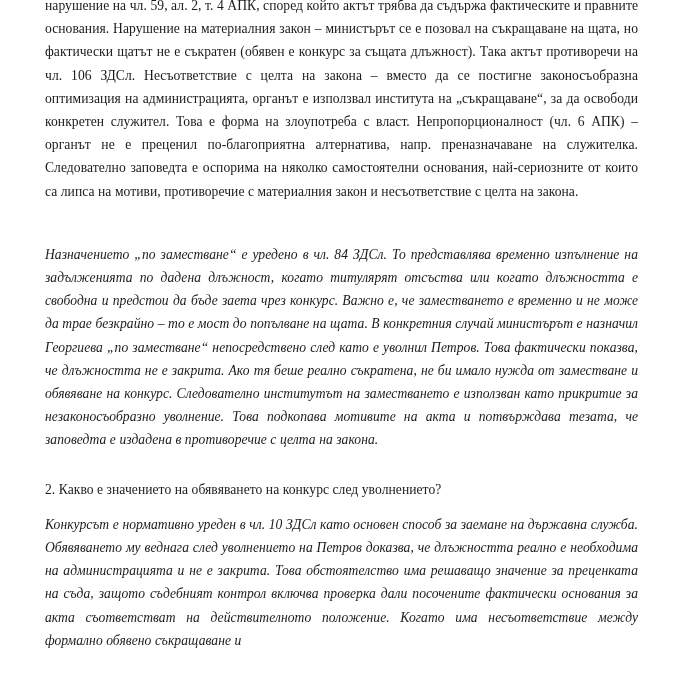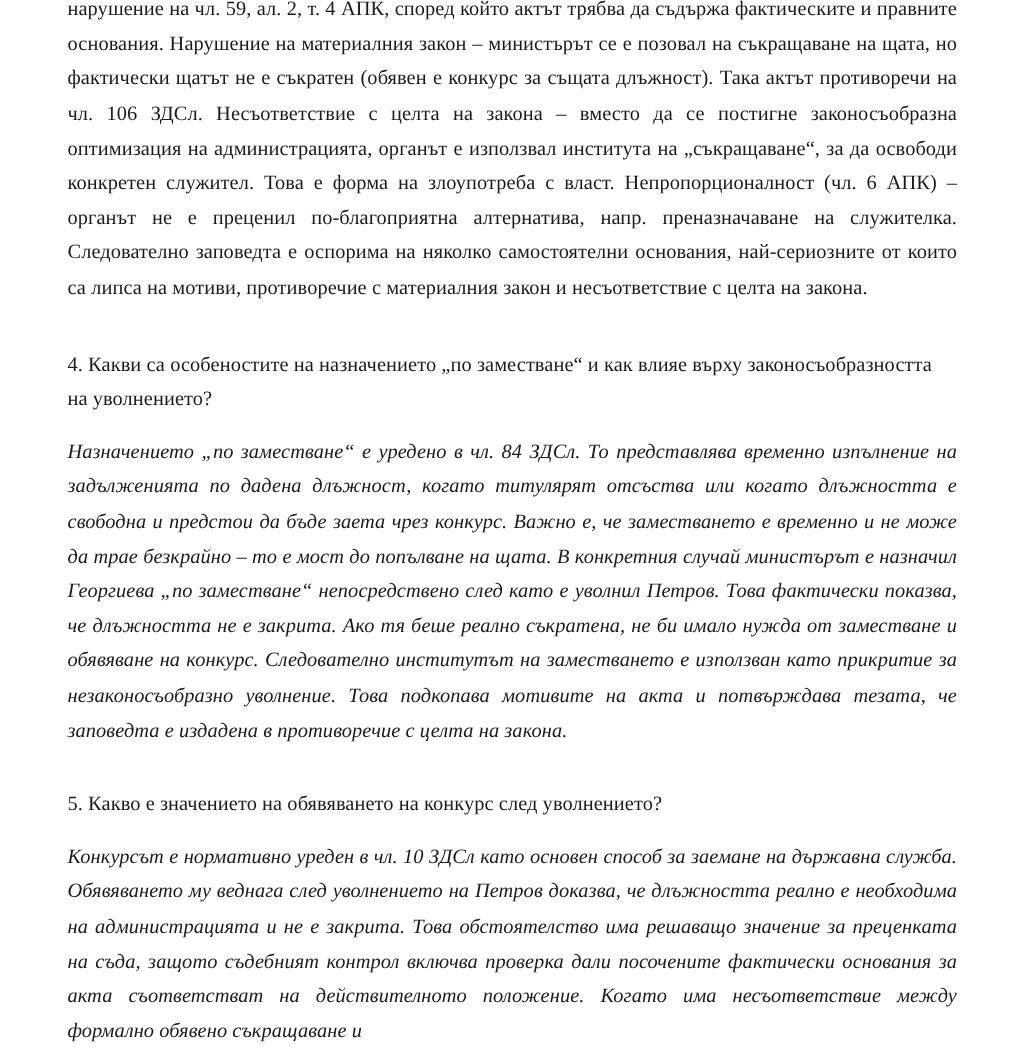--- a/index.html
+++ b/index.html
@@ -59,28 +59,27 @@
 <body>
 
 <div class="page">
 
   <div class="doc-body">
 
     <p class="para-continued">нарушение на чл. 59, ал. 2, т. 4 АПК, според който актът трябва да съдържа фактическите и правните основания. Нарушение на материалния закон – министърът се е позовал на съкращаване на щата, но фактически щатът не е съкратен (обявен е конкурс за същата длъжност). Така актът противоречи на чл. 106 ЗДСл. Несъответствие с целта на закона – вместо да се постигне законосъобразна оптимизация на администрацията, органът е използвал института на „съкращаване“, за да освободи конкретен служител. Това е форма на злоупотреба с власт. Непропорционалност (чл. 6 АПК) – органът не е преценил по-благоприятна алтернатива, напр. преназначаване на служителка. Следователно заповедта е оспорима на няколко самостоятелни основания, най-сериозните от които са липса на мотиви, противоречие с материалния закон и несъответствие с целта на закона.</p>
 
     <div class="gap-large"></div>
 
-    <p class="question">4. Какви са особеностите на назначението „по заместване“ и как влияе върху законосъобразността на уволнението?</p>
 
     <div class="answer">
       <p> Назначението „по заместване“ е уредено в чл. 84 ЗДСл. То представлява временно изпълнение на задълженията по дадена длъжност, когато титулярят отсъства или когато длъжността е свободна и предстои да бъде заета чрез конкурс. Важно е, че заместването е временно и не може да трае безкрайно – то е мост до попълване на щата. В конкретния случай министърът е назначил Георгиева „по заместване“ непосредствено след като е уволнил Петров. Това фактически показва, че длъжността не е закрита. Ако тя беше реално съкратена, не би имало нужда от заместване и обявяване на конкурс. Следователно институтът на заместването е използван като прикритие за незаконосъобразно уволнение. Това подкопава мотивите на акта и потвърждава тезата, че заповедта е издадена в противоречие с целта на закона.</p>
     </div>
 
     <div class="gap-mid"></div>
 
-    <p class="question">5. Какво е значението на обявяването на конкурс след уволнението?</p>
+    <p class="question">2. Какво е значението на обявяването на конкурс след уволнението?</p>
 
     <div class="answer">
       <p> Конкурсът е нормативно уреден в чл. 10 ЗДСл като основен способ за заемане на държавна служба. Обявяването му веднага след уволнението на Петров доказва, че длъжността реално е необходима на администрацията и не е закрита. Това обстоятелство има решаващо значение за преценката на съда, защото съдебният контрол включва проверка дали посочените фактически основания за акта съответстват на действителното положение. Когато има несъответствие между формално обявено съкращаване и</p>
     </div>
 
   </div>
 </div>
 
 </body></html>

